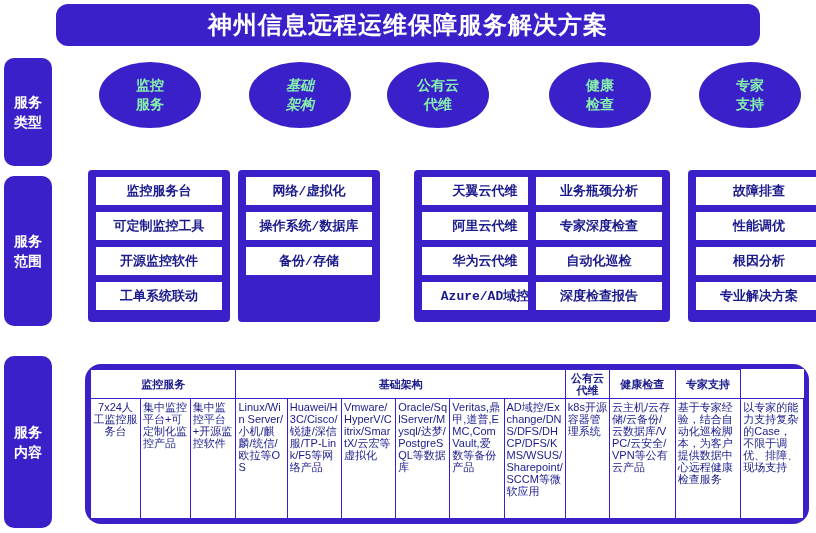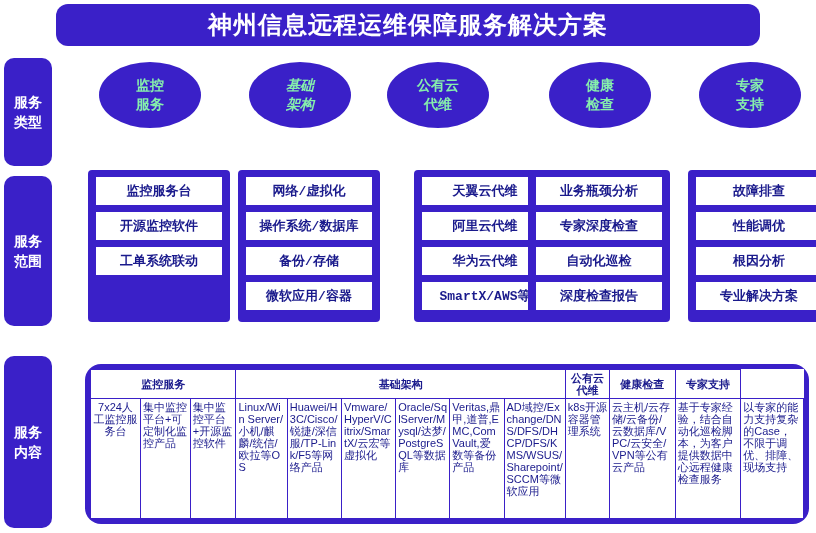--- a/index.html
+++ b/index.html
@@ -121,34 +121,34 @@
   </div>
   <div class="ellipse" id="el3" style="left:549px;justify-content:center;">
     <span>健康<br>检查</span>
   </div>
   <div class="ellipse" id="el4" style="left:699px;">
     <span>专家<br>支持</span>
   </div>
 
   <div class="panel" style="left:88px;">
     <div class="cell">监控服务台</div>
+    <div class="cell">可定制监控工具</div>
     <div class="cell">开源监控软件</div>
     <div class="cell">工单系统联动</div>
   </div>
   <div class="panel" style="left:238px;">
     <div class="cell">网络/虚拟化</div>
     <div class="cell">操作系统/数据库</div>
     <div class="cell">备份/存储</div>
-    <div class="cell">微软应用/容器</div>
   </div>
   <div class="panel" style="left:367px;margin-left:47px;">
     <div class="cell">天翼云代维</div>
     <div class="cell">阿里云代维</div>
     <div class="cell">华为云代维</div>
-    <div class="cell">SmartX/AWS等</div>
+    <div class="cell">Azure/AD域控</div>
   </div>
   <div class="panel" style="left:528px;">
     <div class="cell">业务瓶颈分析</div>
     <div class="cell">专家深度检查</div>
     <div class="cell">自动化巡检</div>
     <div class="cell">深度检查报告</div>
   </div>
   <div class="panel" style="left:688px;">
     <div class="cell">故障排查</div>
     <div class="cell">性能调优</div>

